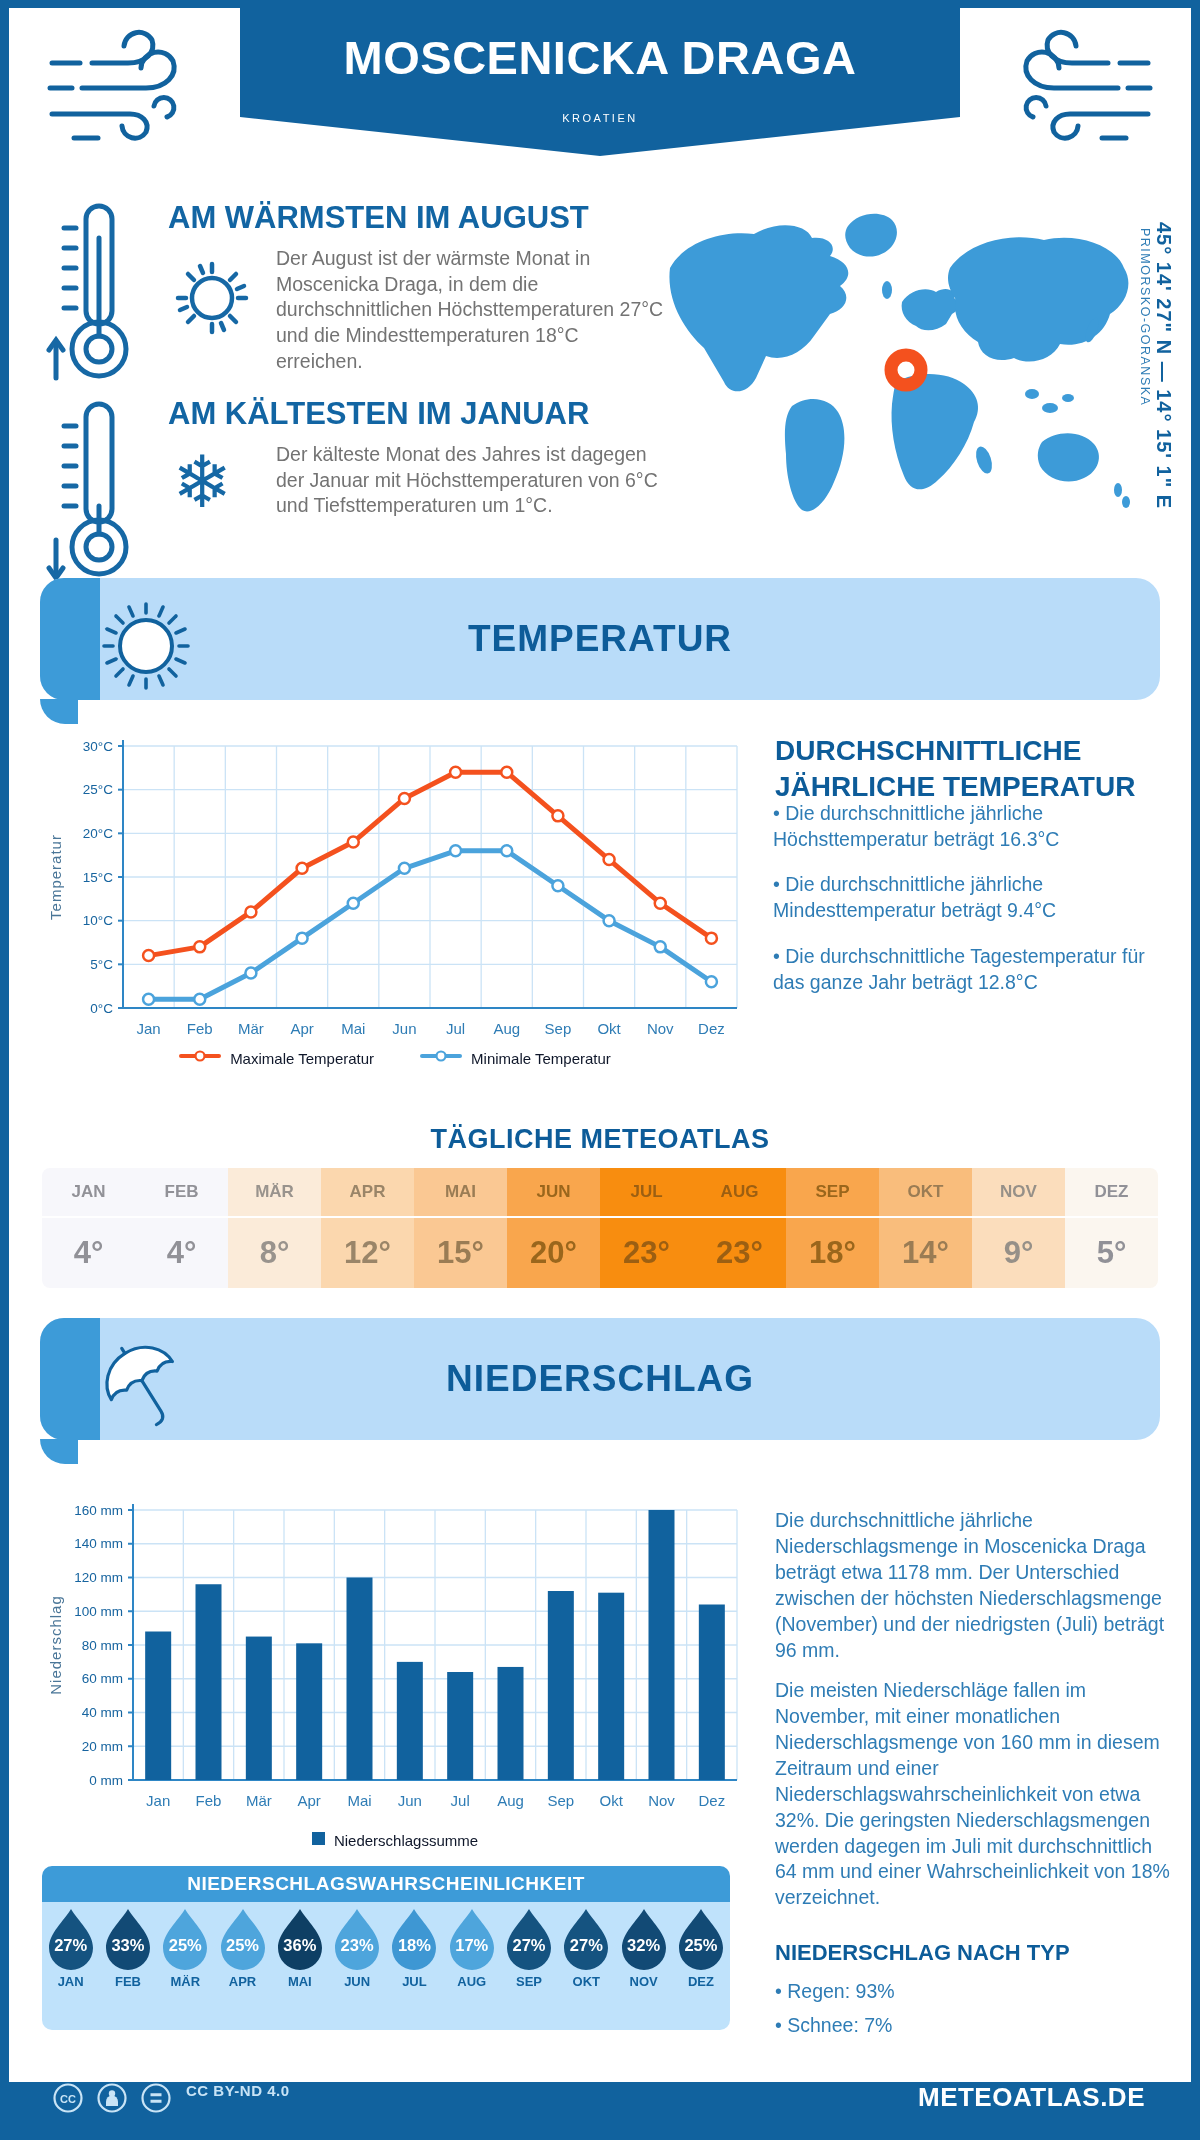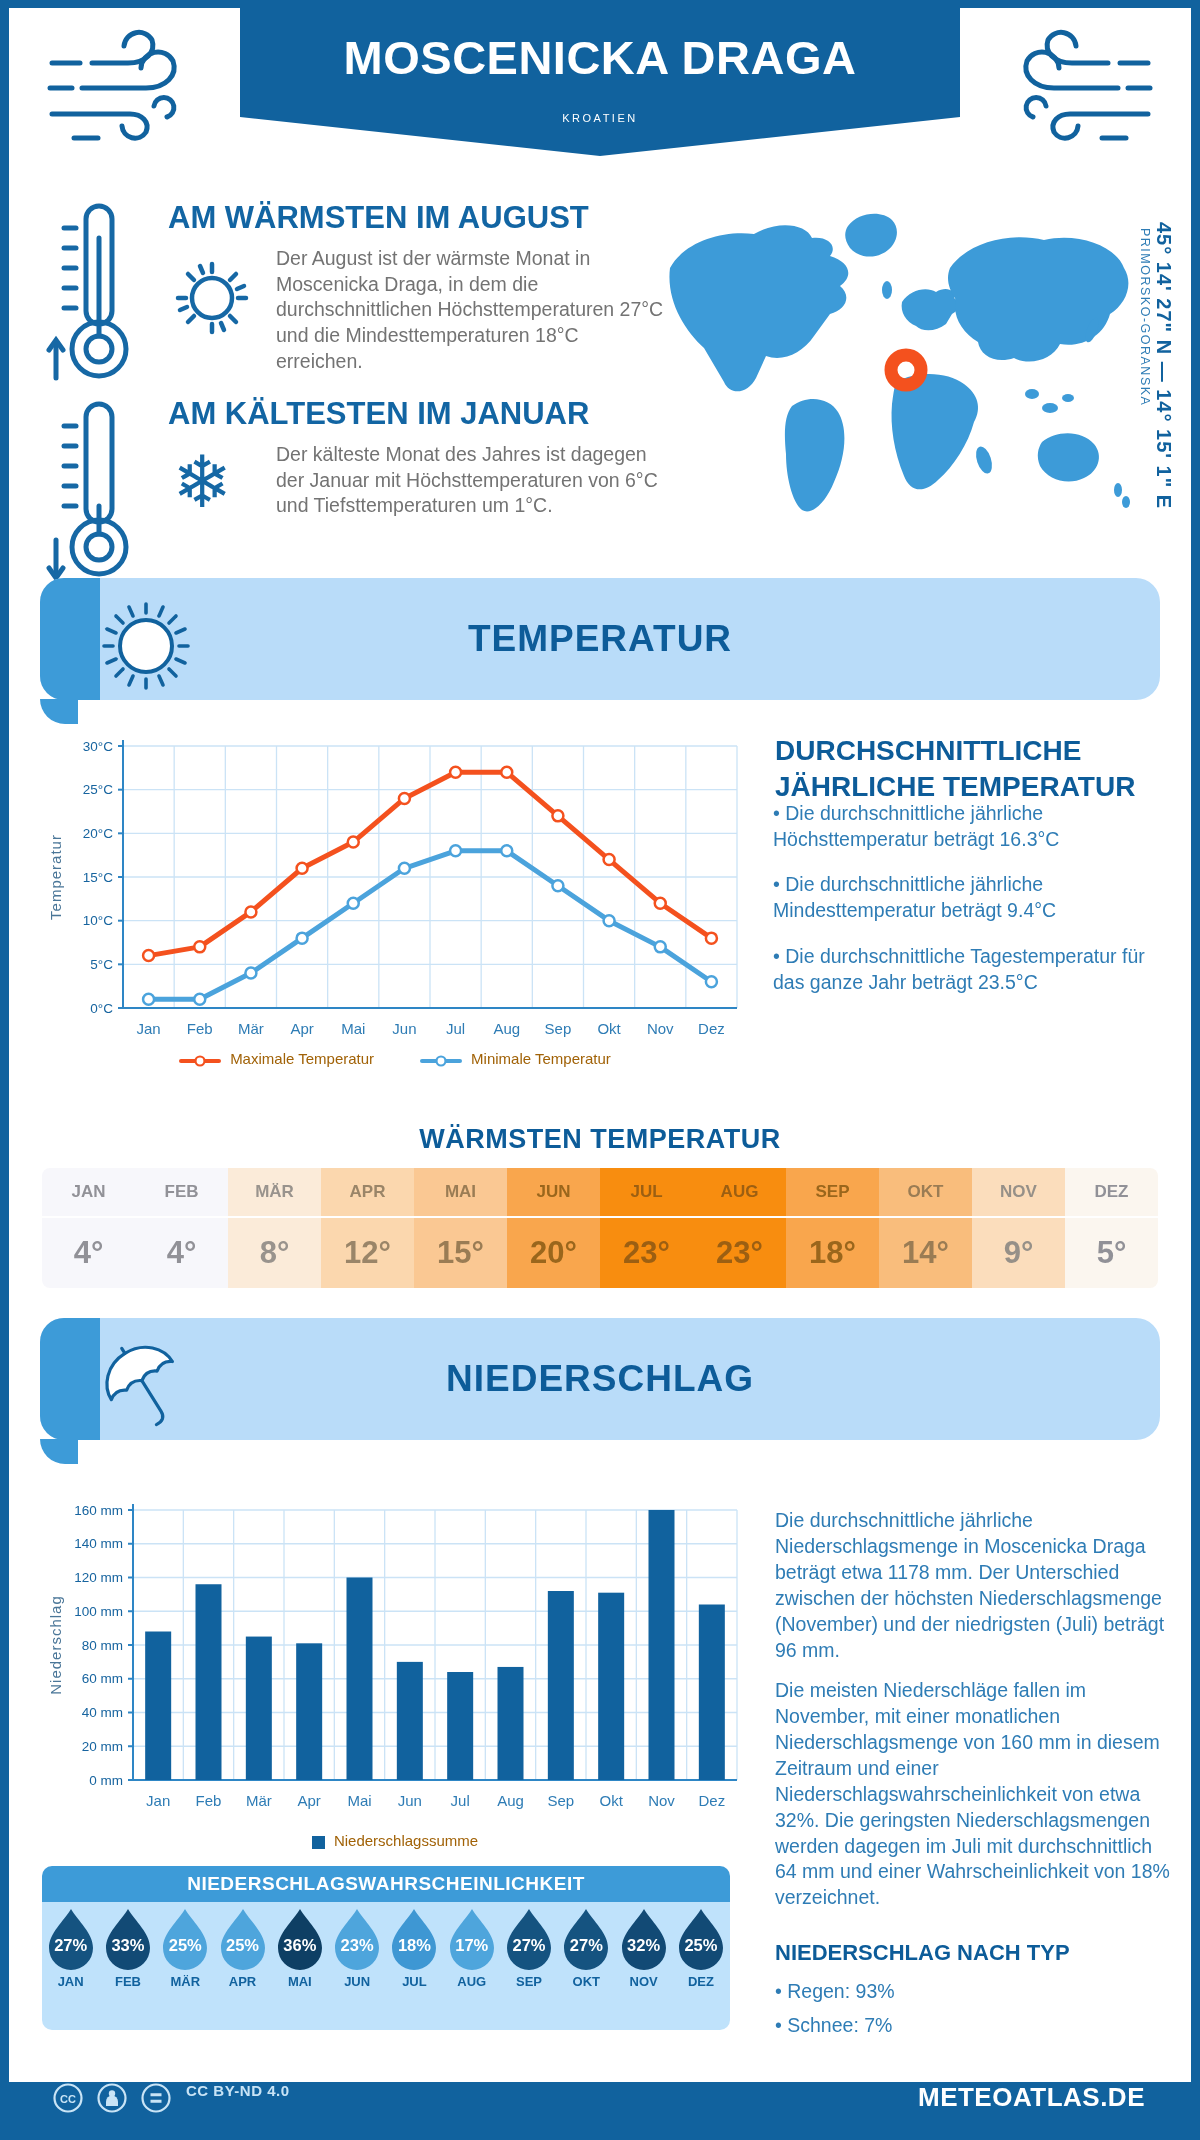--- a/index.html
+++ b/index.html
@@ -26,21 +26,21 @@
   .banner .bg{position:absolute;left:0;top:0;width:100%;height:100%;background:#B9DCF9;border-radius:24px;}
   .banner .accent{position:absolute;left:0;top:0;width:60px;height:122px;background:#3D9BD8;
                   border-radius:24px 0 0 24px;}
   .banner .accent::after{content:'';position:absolute;left:0;bottom:-24px;width:38px;height:25px;
                   background:#3D9BD8;border-radius:0 0 0 42px;}
   .banner .title{position:absolute;left:0;top:40px;width:100%;text-align:center;
                   font-size:37px;font-weight:bold;color:#0D5C99;letter-spacing:1px;}
   .banner svg.bicon{position:absolute;}
   
   .legend-row{position:absolute;display:flex;justify-content:center;align-items:center;gap:46px;width:700px;}
-  .legend-item{display:flex;align-items:flex-end;gap:9px;font-size:15px;color:#a16207;}
+  .legend-item{display:flex;align-items:flex-start;gap:9px;font-size:15px;color:#0f172a;}
   
   .annual-heading{position:absolute;left:775px;top:733px;width:380px;font-size:28px;font-weight:bold;
                   color:#0D5C99;line-height:1.28;}
   .bullets{position:absolute;width:398px;}
   .bullets .bullet{font-size:19.5px;line-height:1.34;color:#2E7CB5;margin-bottom:19px;}
   
   .daily-heading{position:absolute;left:0;top:1124px;width:1200px;text-align:center;
                  font-size:27px;font-weight:bold;color:#0D5C99;letter-spacing:0.5px;}
   .daily-table{position:absolute;left:42px;top:1168px;width:1116px;height:120px;border-radius:8px;
                overflow:hidden;display:grid;grid-template-columns:repeat(12,1fr);}
@@ -296,24 +296,24 @@
           <circle cx="21" cy="6" r="4.5" fill="#fff" stroke="#4BA3DC" stroke-width="2.2"></circle>
         </svg>
         <span>Minimale Temperatur</span>
       </div>
     </div>
 
   <div class="annual-heading">DURCHSCHNITTLICHE JÄHRLICHE TEMPERATUR</div>
   <div id="annual-bullets" class="bullets" style="left:773px;top:800px;">
       <div class="bullet">• Die durchschnittliche jährliche Höchsttemperatur beträgt 16.3°C</div>
       <div class="bullet">• Die durchschnittliche jährliche Mindesttemperatur beträgt 9.4°C</div>
-      <div class="bullet">• Die durchschnittliche Tagestemperatur für das ganze Jahr beträgt 23.5°C</div>
+      <div class="bullet">• Die durchschnittliche Tagestemperatur für das ganze Jahr beträgt 12.8°C</div>
     </div>
 
-  <div class="daily-heading">WÄRMSTEN TEMPERATUR</div>
+  <div class="daily-heading">TÄGLICHE METEOATLAS</div>
   <div id="daily-table" class="daily-table">
       <div class="day-col">
         <div class="m" style="background: rgb(247, 247, 251); color: rgb(145, 145, 151);">JAN</div>
         <div class="gap"></div>
         <div class="v" style="background: rgb(247, 247, 251); color: rgb(145, 145, 151);">4°</div>
       </div>
       <div class="day-col">
         <div class="m" style="background: rgb(247, 247, 251); color: rgb(145, 145, 151);">FEB</div>
         <div class="gap"></div>
         <div class="v" style="background: rgb(247, 247, 251); color: rgb(145, 145, 151);">4°</div>

